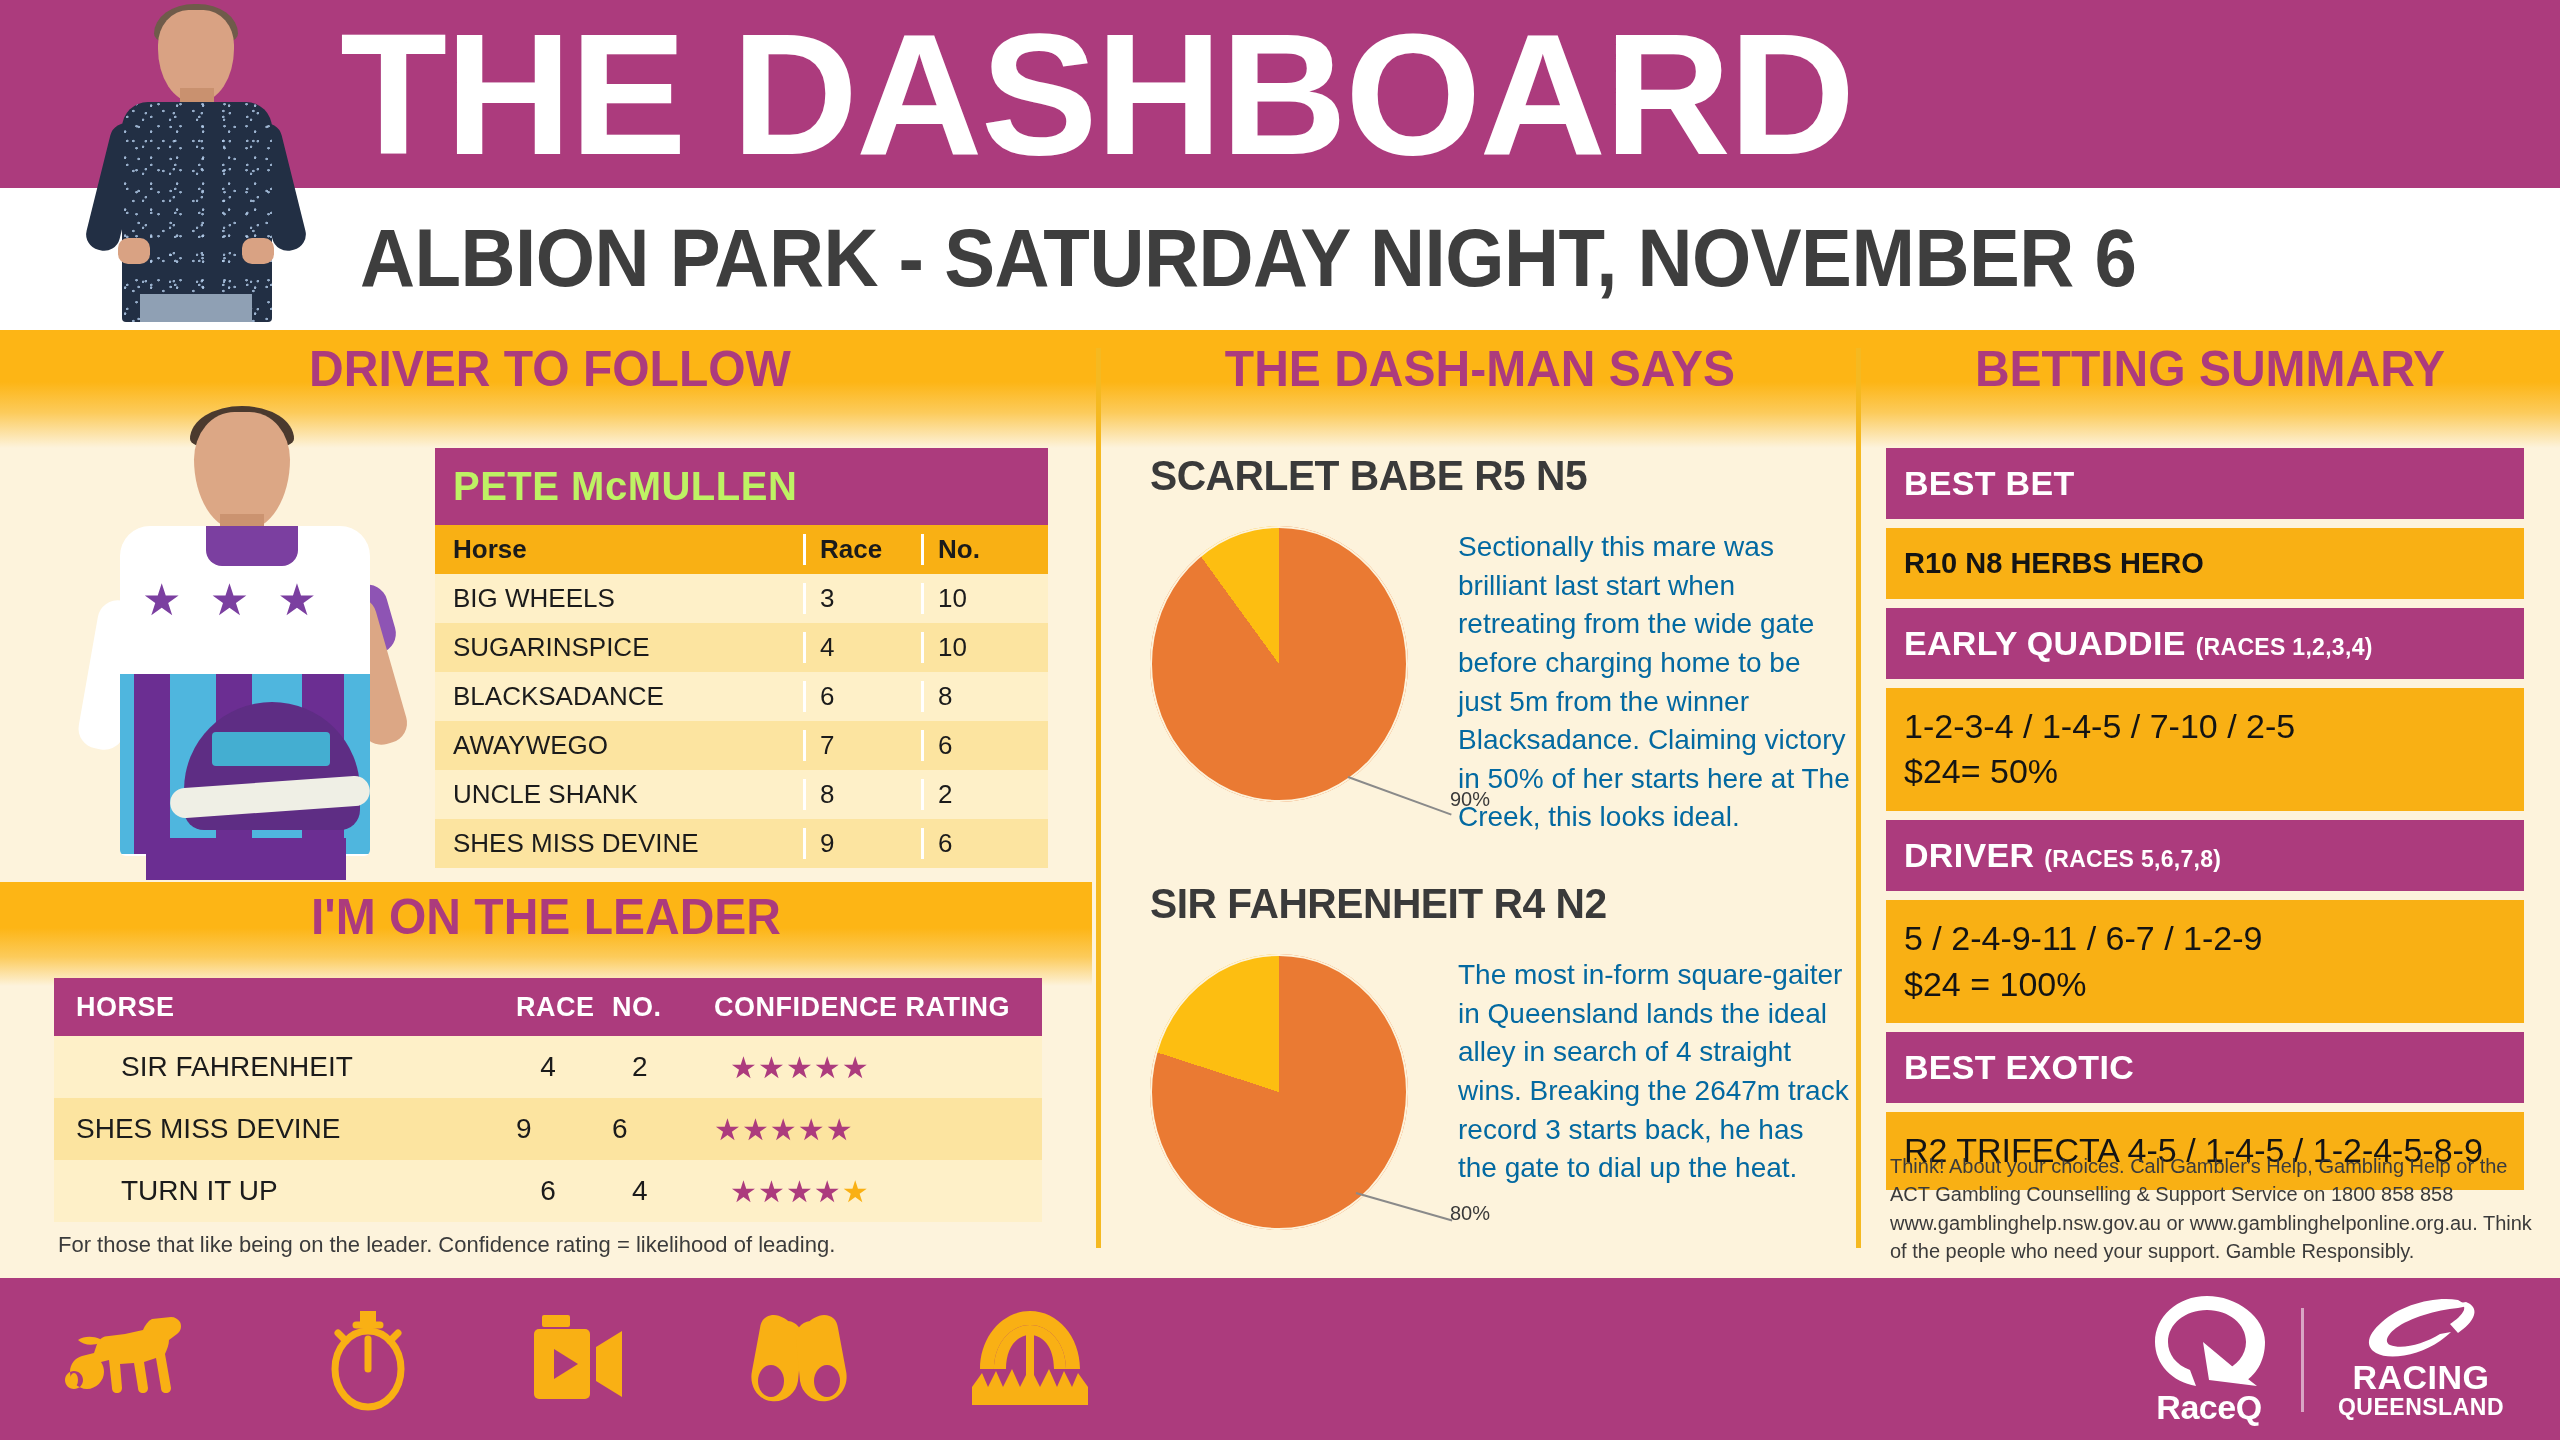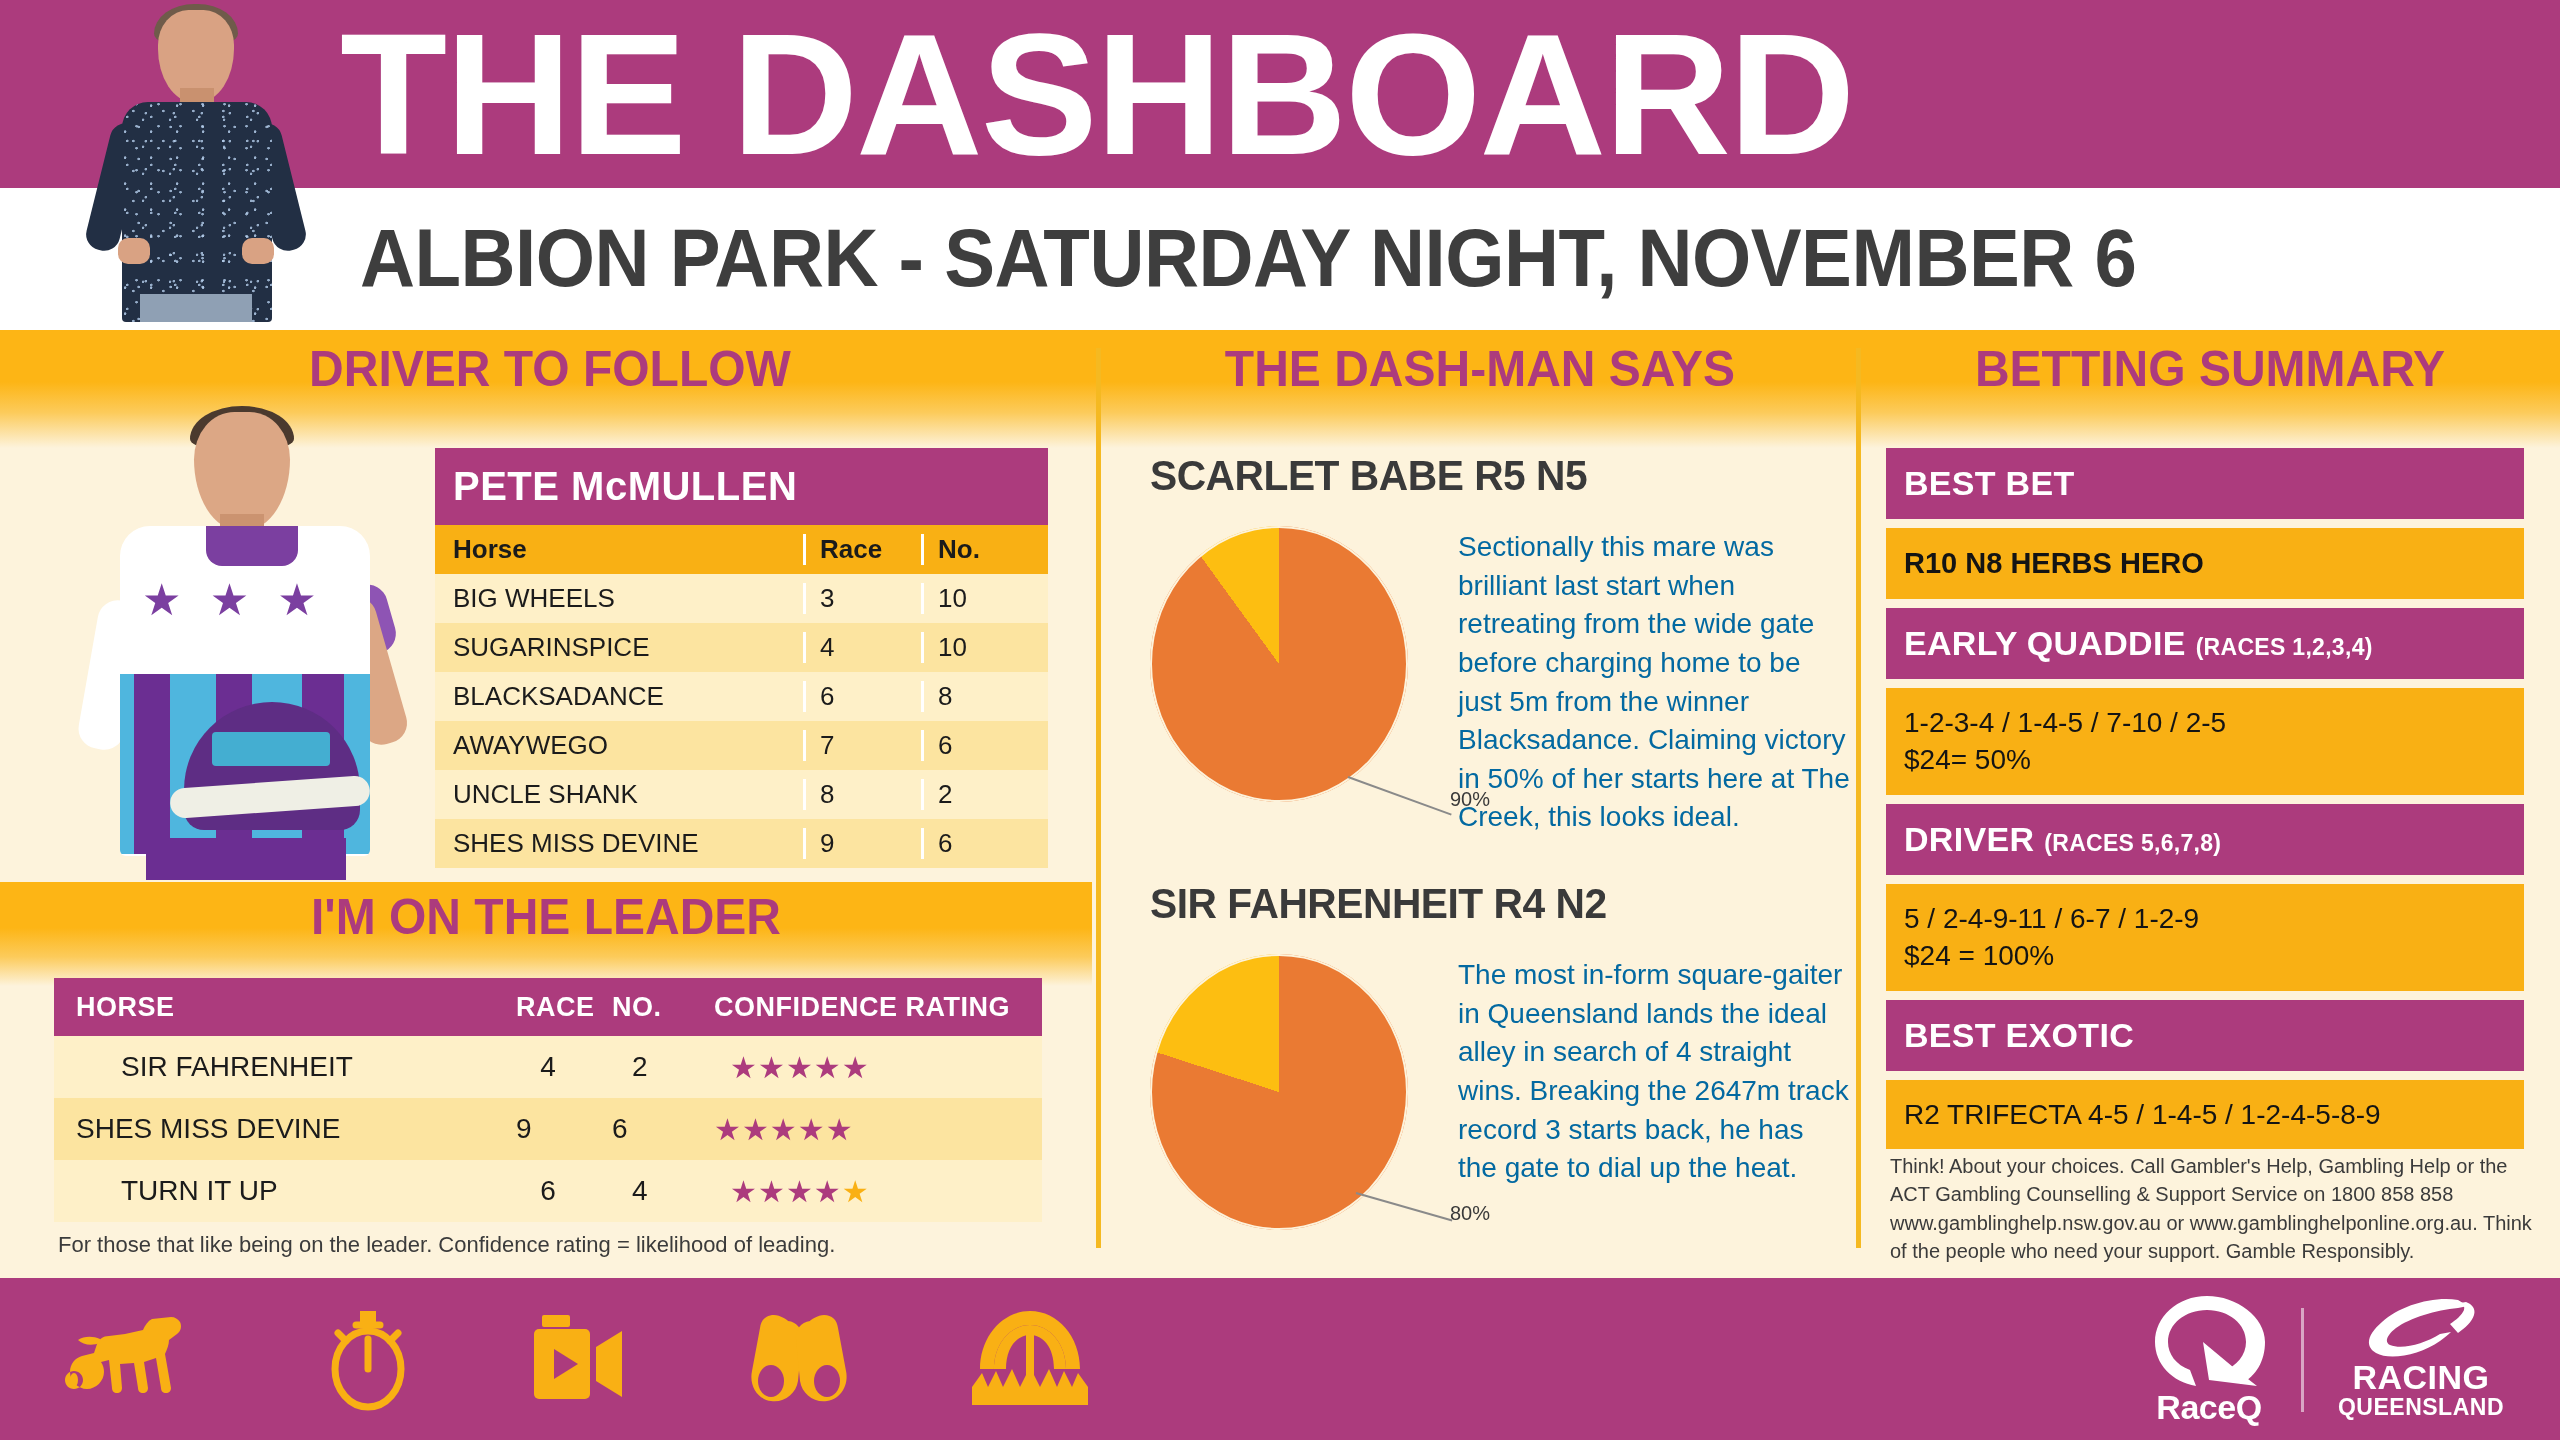--- a/index.html
+++ b/index.html
@@ -149,21 +149,21 @@
     background: #DCA785; border-radius: 20px; transform: rotate(-16deg); }
   .dp-sleeveR { position: absolute; left: 276px; top: 186px; width: 54px; height: 70px;
     background: #8E54B4; border-radius: 20px; transform: rotate(-16deg); }
   .dp-pants { position: absolute; left: 84px; top: 438px; width: 200px; height: 44px; background: #6B2E92; }
 
   
   .drv-table {
     position: absolute; left: 435px; top: 448px; width: 613px;
   }
   .drv-name {
-    background: #AC3B7D; color: #ffffff;
+    background: #AC3B7D; color: #bef264;
     font-weight: 700; font-size: 40px; letter-spacing: 0.5px;
     padding: 16px 0 16px 18px;
   }
   .drv-row { display: flex; align-items: center; height: 49px; }
   .drv-head { background: #F9B014; font-weight: 700; font-size: 26px; color: #1B1B1B; }
   .drv-body { font-size: 26px; color: #1B1B1B; }
   .drv-body.odd  { background: #FEF0C8; }
   .drv-body.even { background: #FCE4A0; }
   .c-horse { width: 368px; padding-left: 18px; }
   .c-race  { width: 118px; padding-left: 14px; border-left: 3px solid #FFFFFF; }
@@ -229,21 +229,21 @@
   .bs { position: absolute; left: 1886px; top: 448px; width: 638px; }
   .bs-head {
     background: #AC3B7D; color: #FFFFFF;
     font-weight: 700; font-size: 34px; letter-spacing: .3px;
     padding: 16px 0 16px 18px;
     display: flex; align-items: baseline; gap: 10px;
   }
   .bs-head .sm { font-size: 23px; font-weight: 700; }
   .bs-val {
     background: #F9B014; color: #141414;
-    font-size: 28px; line-height: 1.34;
+    font-size: 34px; line-height: 1.34;
     padding: 16px 0 16px 18px;
     margin-bottom: 9px;
   }
   .bs-val.bold { font-weight: 700; font-size: 29px; }
   .bs-head { margin-bottom: 9px; }
   .bs-disclaimer {
     position: absolute; left: 1890px; top: 1152px; width: 642px;
     font-size: 20px; line-height: 1.42; color: #3B3B3B;
   }
 

